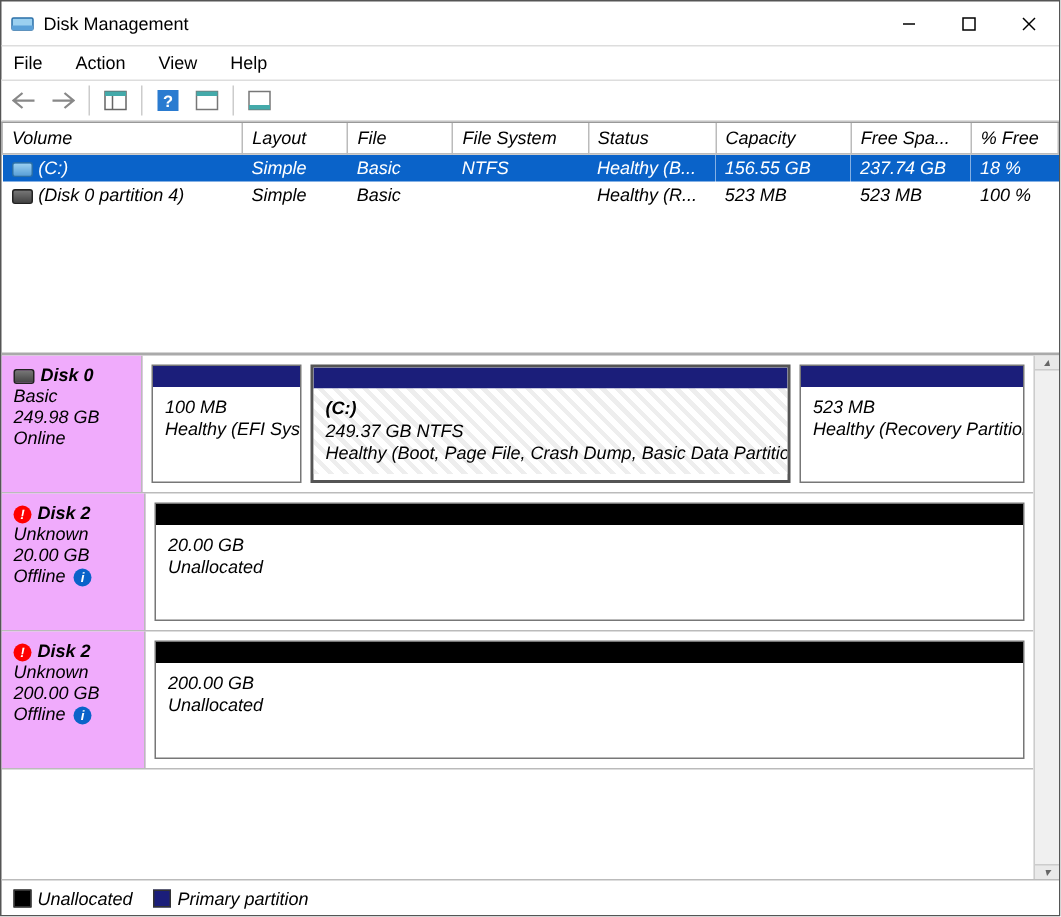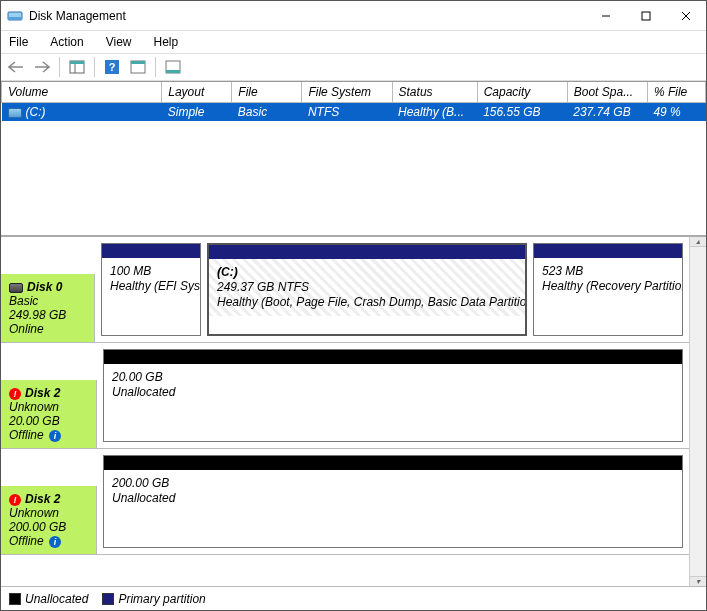--- a/index.html
+++ b/index.html
@@ -25,21 +25,21 @@
   tr.selected td { background:#0a63c9; color:#fff; }
   .drive-icon { display:inline-block; width:14px; height:10px; background:linear-gradient(#9bd0f0,#5aa0d8); border:1px solid #2a6fa8; border-radius:2px; margin-right:4px; vertical-align:middle;}
   .drive-icon.dark { background:linear-gradient(#777,#444); border-color:#222;}
   
   .mappane { flex:1; overflow:hidden; display:flex; }
   .maparea { flex:1; overflow:auto; }
   .scroll-gutter { width:17px; background:#f0f0f0; border-left:1px solid #ccc; position:relative;}
   .scroll-gutter::before{content:"▴"; position:absolute; top:0; left:0; right:0; text-align:center; font-size:8px; color:#666; background:#e9e9e9; border-bottom:1px solid #ccc;}
   .scroll-gutter::after{content:"▾"; position:absolute; bottom:0; left:0; right:0; text-align:center; font-size:8px; color:#666; background:#e9e9e9; border-top:1px solid #ccc;}
   .diskrow { display:flex; border-bottom:1px solid #bbb; min-height:92px; }
-  .diskinfo { width:120px; border-right:1px solid #bbb; padding:6px 8px; background:#bef264;margin-top:37px;}
+  .diskinfo { width:120px; border-right:1px solid #bbb; padding:6px 8px; background:#f0abfc;}
   .diskinfo .name{ font-weight:bold; }
   .diskparts { flex:1; padding:6px; display:flex; gap:6px;}
   .part { border:1px solid #777; display:flex; flex-direction:column; overflow:hidden; }
   .part .hdr { height:14px; background:#1b1e7a; }
   .part.unalloc .hdr { background:#000; }
   .part .body { padding:6px 8px; font-size:12px; line-height:1.25; white-space:nowrap; overflow:hidden;}
   .part.selected { border:2px solid #555; }
   .part.selected .body{
      background-image: repeating-linear-gradient(45deg,#eee 0,#eee 3px,#fff 3px,#fff 7px);
   }
@@ -147,34 +147,44 @@
             <col style="width:58px">
         </colgroup>
         <thead>
             <tr>
           <th>Volume</th>
           <th>Layout</th>
           <th>File</th>
           <th>File System</th>
           <th>Status</th>
           <th>Capacity</th>
-          <th>Boot Spa...</th>
-          <th>% File</th>
+          <th>Free Spa...</th>
+          <th>% Free</th>
         </tr>
           </thead>
         <tbody id="vol-body">
             <tr class="selected">
               <td><span class="drive-icon"></span><span>(C:)</span></td>
               <td>Simple</td>
               <td>Basic</td>
               <td>NTFS</td>
               <td>Healthy (B...</td>
               <td>156.55 GB</td>
               <td>237.74 GB</td>
-              <td>49 %</td>
+              <td>18 %</td>
+            </tr>
+            <tr>
+              <td><span class="drive-icon dark"></span><span>(Disk 0 partition 4)</span></td>
+              <td>Simple</td>
+              <td>Basic</td>
+              <td></td>
+              <td>Healthy (R...</td>
+              <td>523 MB</td>
+              <td>523 MB</td>
+              <td>100 %</td>
             </tr>
           </tbody>
       </table>
     </div>
 
     <div class="mappane">
       <div class="maparea" id="disk-area">
           <div class="diskrow">
             <div class="diskinfo">
               <div class="name"><span class="drive-icon dark"></span><span>Disk 0</span></div>

